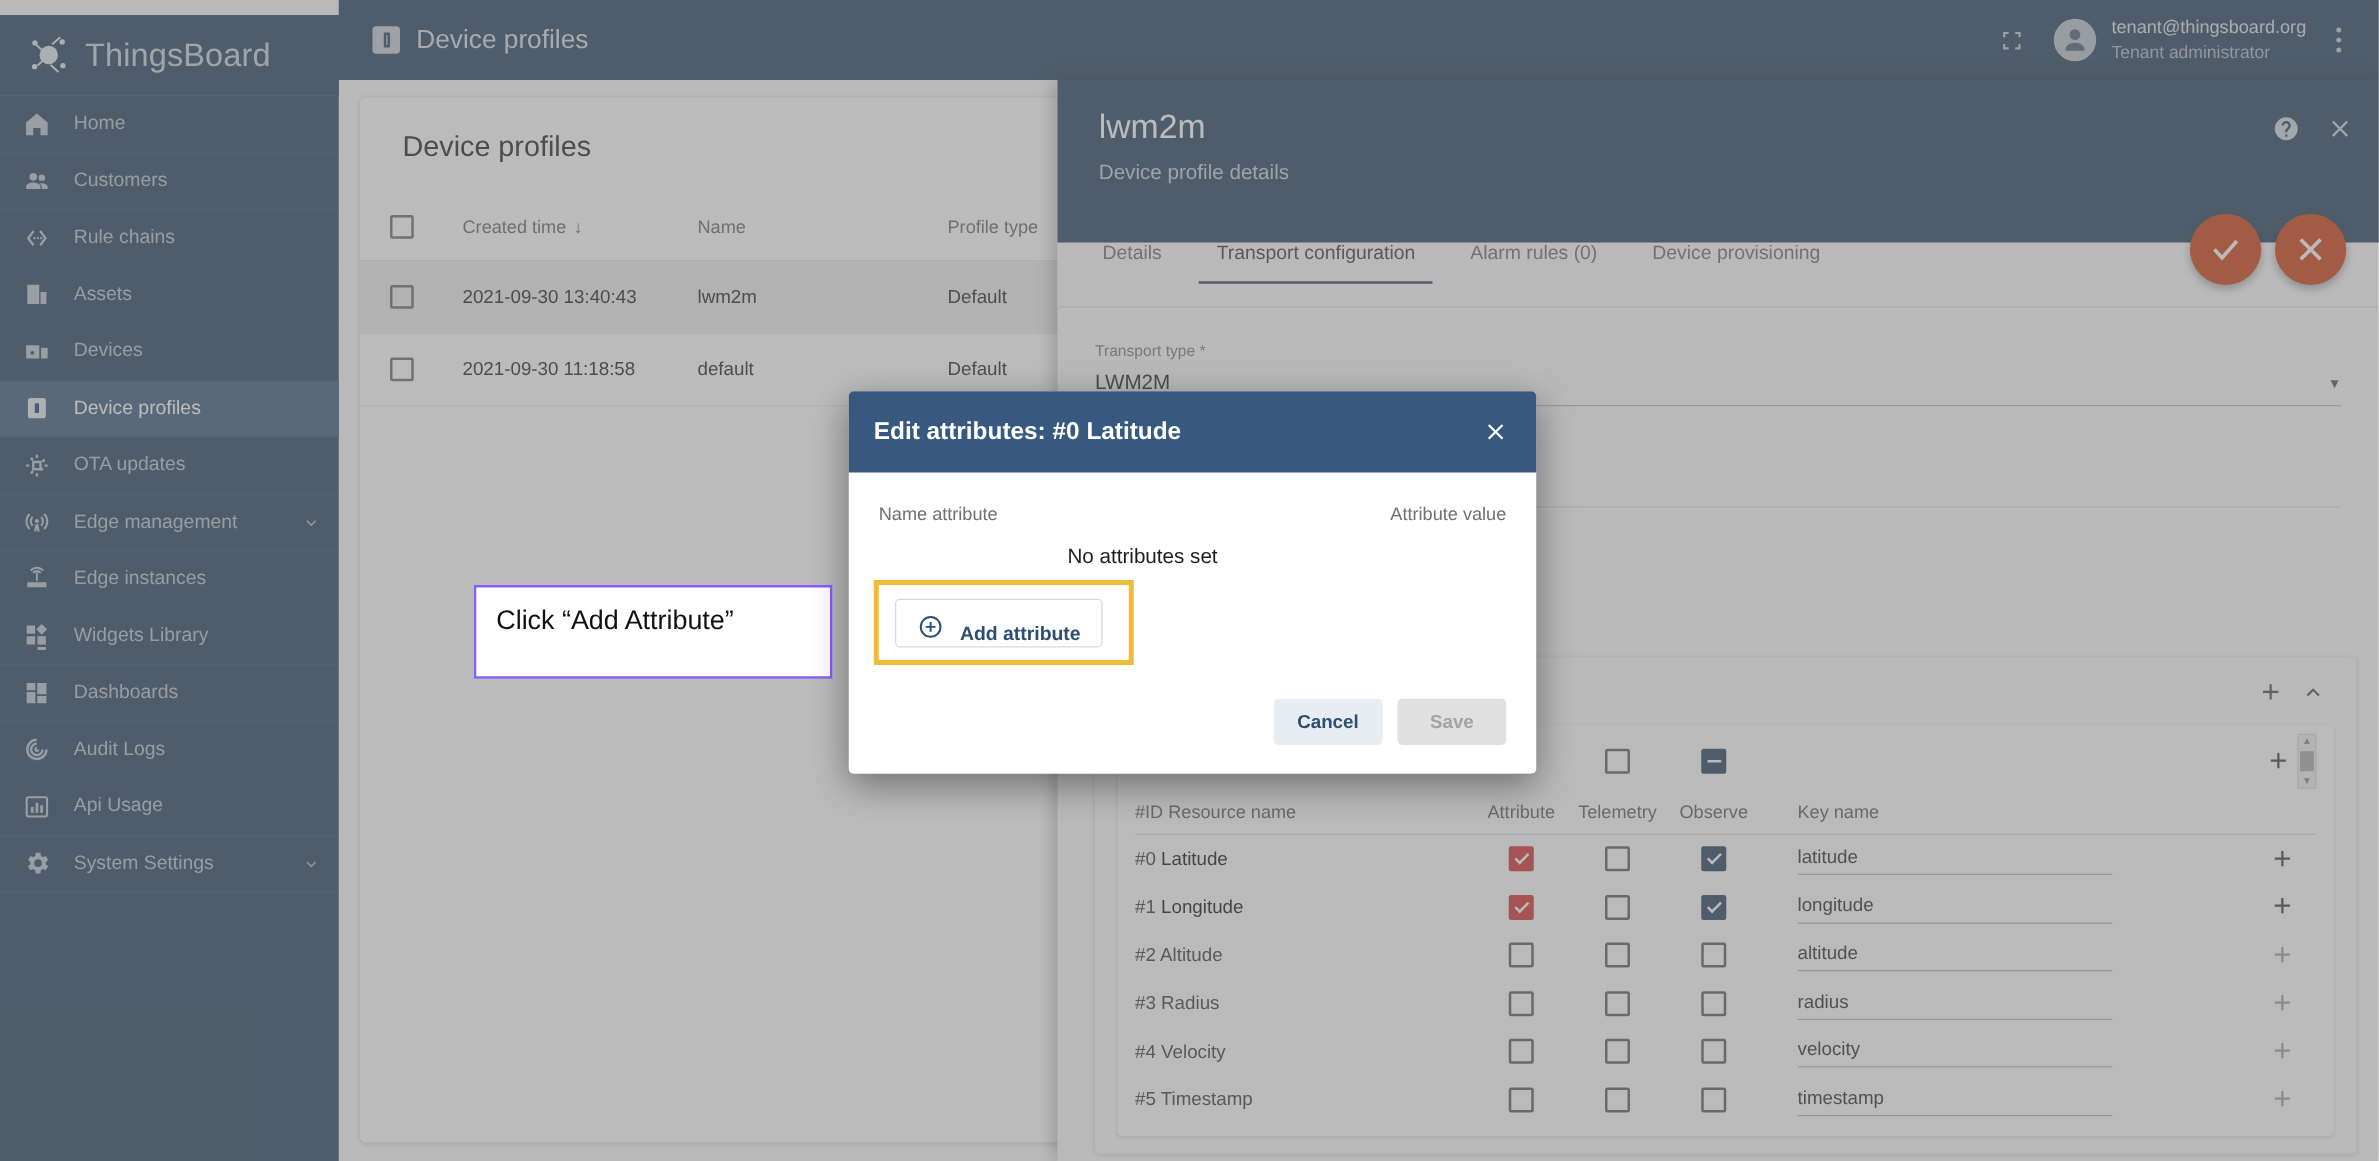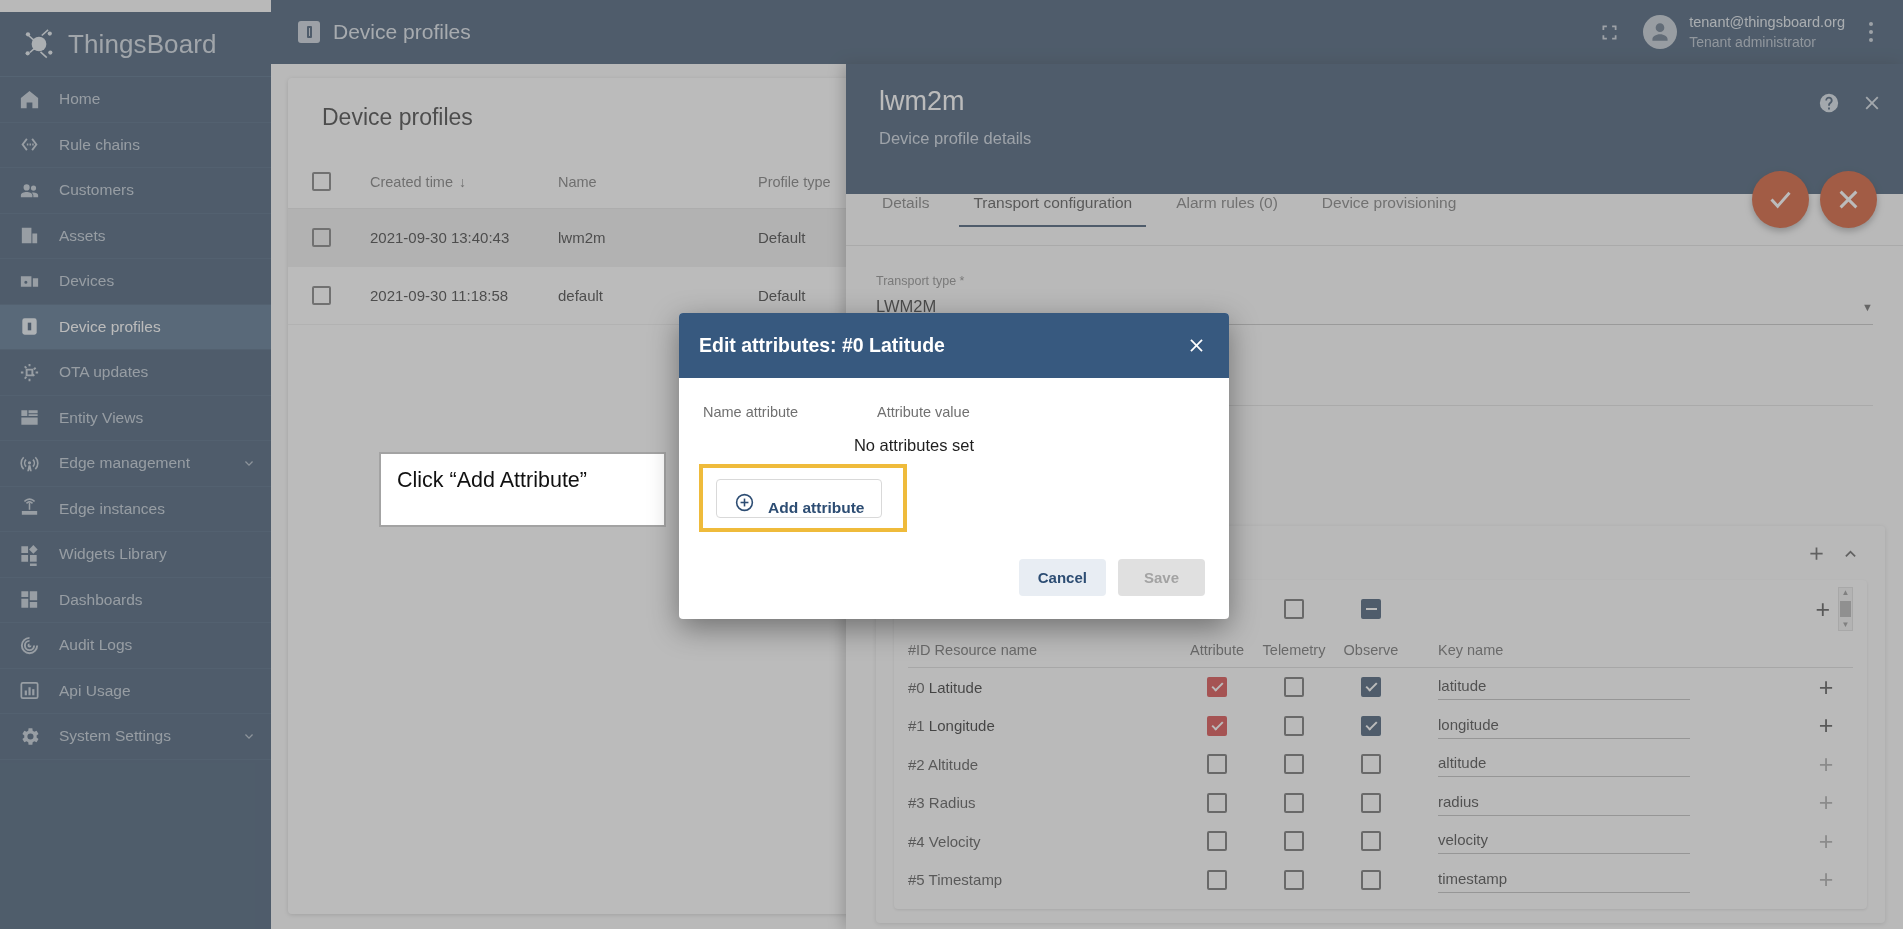--- a/index.html
+++ b/index.html
@@ -203,21 +203,21 @@
   .modal-head {
     height: 65px; background: #37597f; border-radius: 4px 4px 0 0;
     display:flex; align-items:center; padding: 0 20px 0 20px;
   }
   .modal-title { color: #ffffff; font-size: 19.5px; font-weight: bold; }
   .modal-x { margin-left: auto; cursor: pointer; color:#fff; width:26px; height:26px; display:flex; align-items:center; justify-content:center; }
   .modal-x svg { width: 19px; height: 19px; stroke: #fff; stroke-width: 2.2; }
   .modal-body { flex: 1; position: relative; padding: 26px 24px 0 24px; }
   .attr-head { display:flex; font-size: 14.5px; color: #707070; }
   .ah-name { width: 174px; flex: none; }
-  .ah-val { flex: 1; }
+  .ah-val { flex: 1; text-align: right; }
   .no-attr { text-align: center; font-size: 16.5px; color: #1f1f1f; margin-top: 16px; padding-right: 80px; }
   .hl-box {
     position: absolute; left: 20px; top: 86px; width: 208px; height: 68px;
     border: 4px solid #efbb3b; background: #ffffff;
   }
   .add-attr-btn {
     position: absolute; left: 37px; top: 101px;
     display: inline-flex; align-items: flex-end; gap: 13px;
     height: 39px; padding: 0 17px; background: #fff;
     border: 1px solid #d9d9d9; border-radius: 4px; cursor: pointer;
@@ -231,22 +231,22 @@
     padding: 10px 19px; cursor: pointer;
   }
   .btn-save {
     background: #e0e0e0; color: #a3a3a3; border: none; border-radius: 4px;
     font-family: "Liberation Sans", sans-serif; font-size: 15px; font-weight: bold;
     padding: 10px 26px; cursor: not-allowed;
   }
 
   
   .callout {
-    position: absolute; left: 379px; top: 452px; width: 287px; height: 75px;
-    background: #ffffff; border: 2px solid #a3a3a3; z-index: 45;
+    position: absolute; left: 379px; top: 468px; width: 287px; height: 75px;
+    background: #ffffff; border: 2px solid #8b5cf6; z-index: 45;
     display:flex; align-items: flex-start; padding: 14px 16px;
     font-size: 21.5px; color: #111;
   }
 </style>
 </head>
 <body>
 
 <div id="root">
 
   <div class="sidebar">
@@ -273,32 +273,32 @@
           <span class="nav-ico">
             <svg viewBox="0 0 24 24">
               <path d="M12 3L3 10.5V21h6v-6h6v6h6V10.5z"></path>
             </svg>
           </span>
           <span class="nav-label">Home</span>
         </div>
         <div class="nav-item">
           <span class="nav-ico">
             <svg viewBox="0 0 24 24">
+              <path d="M9 12a3.2 3.2 0 100-6.4A3.2 3.2 0 009 12zm7.2.2a2.7 2.7 0 100-5.4 2.7 2.7 0 000 5.4zM9 13.6c-2.7 0-6 1.35-6 3.2V19h12v-2.2c0-1.85-3.3-3.2-6-3.2zm7.2.6c-.6 0-1.3.07-2 .2 1.1.8 1.8 1.8 1.8 2.6V19H21v-2c0-1.6-2.5-2.8-4.8-2.8z"></path>
+            </svg>
+          </span>
+          <span class="nav-label">Customers</span>
+        </div>
+        <div class="nav-item">
+          <span class="nav-ico">
+            <svg viewBox="0 0 24 24">
               <path d="M8.5 5.5L3.6 12l4.9 6.5 1.5-1.2L6 12l4-5.3zM15.5 5.5L14 6.7 18 12l-4 5.3 1.5 1.2L20.4 12zM9.2 11h1.6v2H9.2zm2.8 0h1.6v2H12zm2.8 0h1.6v2h-1.6z"></path>
             </svg>
           </span>
           <span class="nav-label">Rule chains</span>
-        </div>
-        <div class="nav-item">
-          <span class="nav-ico">
-            <svg viewBox="0 0 24 24">
-              <path d="M9 12a3.2 3.2 0 100-6.4A3.2 3.2 0 009 12zm7.2.2a2.7 2.7 0 100-5.4 2.7 2.7 0 000 5.4zM9 13.6c-2.7 0-6 1.35-6 3.2V19h12v-2.2c0-1.85-3.3-3.2-6-3.2zm7.2.6c-.6 0-1.3.07-2 .2 1.1.8 1.8 1.8 1.8 2.6V19H21v-2c0-1.6-2.5-2.8-4.8-2.8z"></path>
-            </svg>
-          </span>
-          <span class="nav-label">Customers</span>
         </div>
         <div class="nav-item">
           <span class="nav-ico">
             <svg viewBox="0 0 24 24">
               <path d="M4 4h10v16H4zm11 6h5v10h-5zM6 6h2v2H6zm3 0h2v2H9zM6 9h2v2H6zm3 0h2v2H9zM6 12h2v2H6zm3 0h2v2H9zM6 15h2v2H6zm3 0h2v2H9zM16.5 12h2v2h-2zm0 3h2v2h-2z"></path>
             </svg>
           </span>
           <span class="nav-label">Assets</span>
         </div>
         <div class="nav-item">
@@ -318,28 +318,20 @@
           </span>
           <span class="nav-label">Device profiles</span>
         </div>
         <div class="nav-item">
           <span class="nav-ico">
             <svg viewBox="0 0 24 24">
               <path d="M8 8h8v8H8zm2 2v4h4v-4zM11 3h2v2.6h-2zm0 15.4h2V21h-2zM3 11h2.6v2H3zm15.4 0H21v2h-2.6zM6.3 6.3l1.4-1.4 1.8 1.8-1.4 1.4zm8.2 8.2l1.4-1.4 1.8 1.8-1.4 1.4zM6.3 17.7l1.8-1.8 1.4 1.4-1.8 1.8zm9.6-9.6l1.8-1.8 1.4 1.4-1.8 1.8z"></path>
             </svg>
           </span>
           <span class="nav-label">OTA updates</span>
-        </div>
-        <div class="nav-item">
-          <span class="nav-ico">
-            <svg viewBox="0 0 24 24">
-              <path d="M3.5 4.5h6.2v6H3.5zm7.5 0h9.5v3h-9.5zm0 4h9.5v2h-9.5zM3.5 12h17v7.5h-17z"></path>
-            </svg>
-          </span>
-          <span class="nav-label">Entity Views</span>
         </div>
         <div class="nav-item">
           <span class="nav-ico">
             <svg viewBox="0 0 24 24">
               <path d="M12 9.6a1.7 1.7 0 100 3.4 1.7 1.7 0 000-3.4zm-1 4.2h2L14.4 20h-1.8l-.6-2.3-.6 2.3H9.6zM7.8 7.4l1.2 1.2a4.3 4.3 0 000 6l-1.2 1.2a6 6 0 010-8.4zm8.4 0a6 6 0 010 8.4L15 14.6a4.3 4.3 0 000-6zM5.3 4.9l1.2 1.2a7.9 7.9 0 000 11.2l-1.2 1.2a9.6 9.6 0 010-13.6zm13.4 0a9.6 9.6 0 010 13.6l-1.2-1.2a7.9 7.9 0 000-11.2z"></path>
             </svg>
           </span>
           <span class="nav-label">Edge management</span>
           <span class="nav-chev"><svg viewBox="0 0 24 24">
               <path d="M7.4 9.1L12 13.7l4.6-4.6L18 10.5 12 16.5 6 10.5z"></path>

